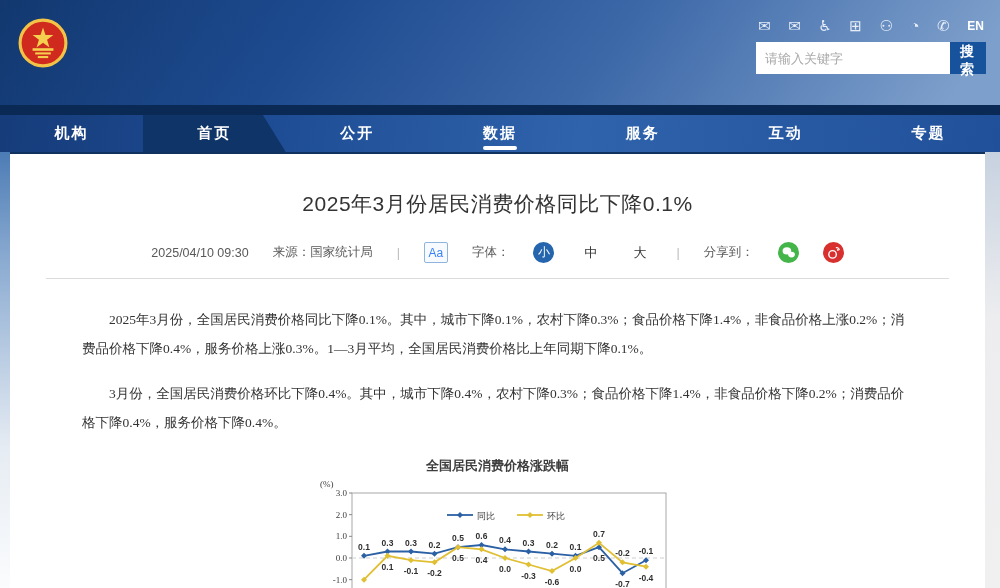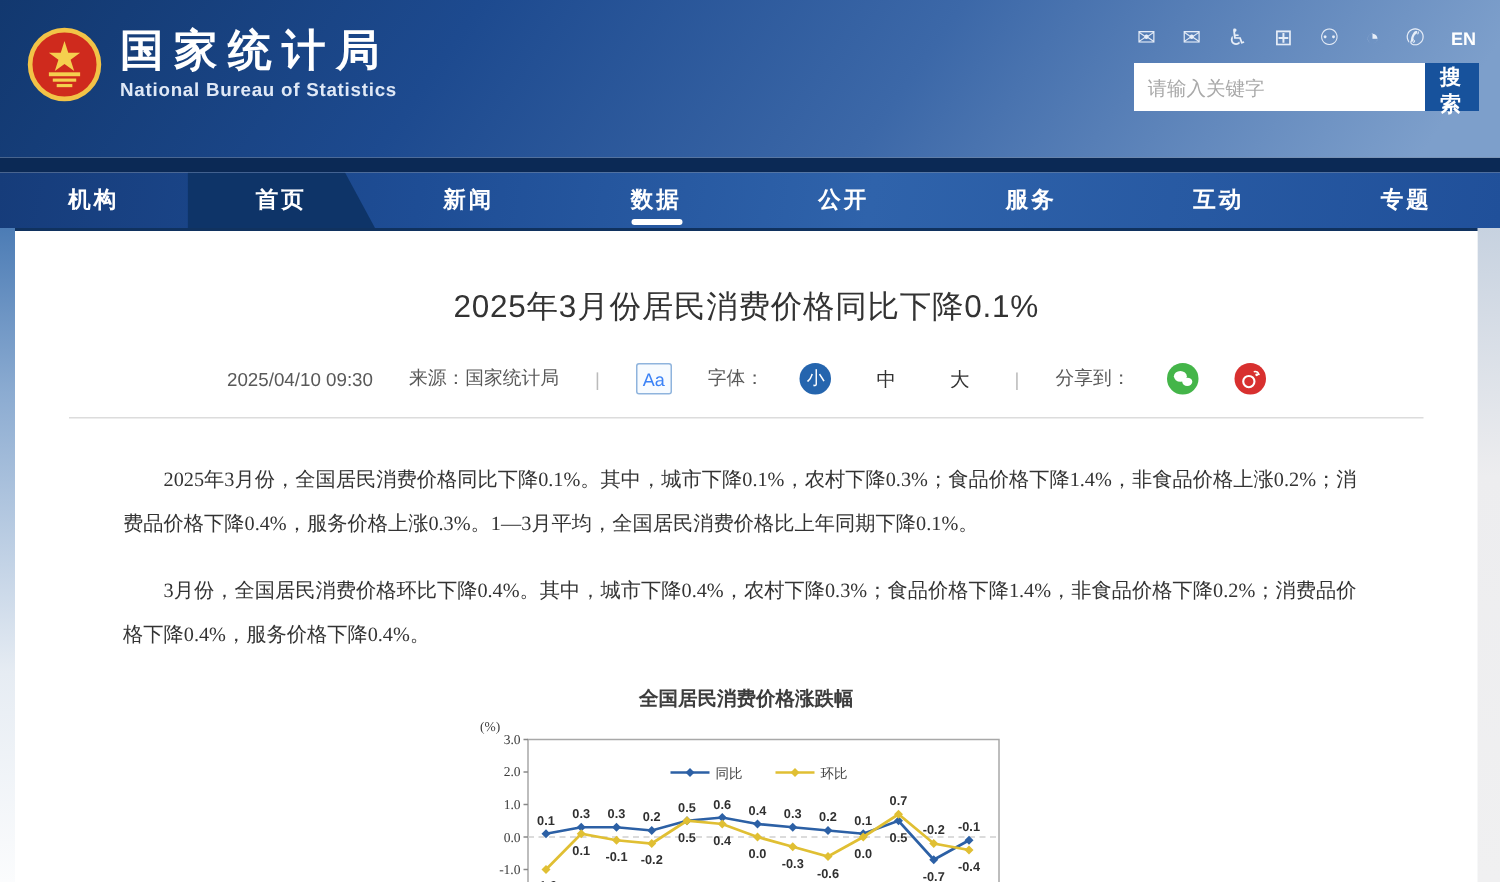--- a/index.html
+++ b/index.html
@@ -80,24 +80,20 @@
   <div class="site-header">
     <div class="logo-group">
       <svg class="emblem" viewBox="0 0 48 48">
         <circle cx="24" cy="24" r="22" fill="#cf2a1d"></circle>
         <circle cx="24" cy="24" r="22" fill="none" stroke="#f2c347" stroke-width="3"></circle>
         <path d="M24 9 L26.4 16.4 L34 16.4 L27.9 20.9 L30.2 28.2 L24 23.7 L17.8 28.2 L20.1 20.9 L14 16.4 L21.6 16.4 Z" fill="#f5cf4e"></path>
         <rect x="14" y="29" width="20" height="2.5" fill="#f5cf4e"></rect>
         <rect x="16.5" y="33" width="15" height="2" fill="#f5cf4e"></rect>
         <rect x="19" y="36.5" width="10" height="2" fill="#f5cf4e"></rect>
       </svg>
-      <div>
-        <div class="site-name">国家统计局</div>
-        <div class="site-name-en">National Bureau of Statistics</div>
-      </div>
     </div>
 
     <div class="header-right">
       <div class="icon-row">
         <span class="hicon">✉</span>
         <span class="hicon">✉</span>
         <span class="hicon">♿</span>
         <span class="hicon">⊞</span>
         <span class="hicon">⚇</span>
         <span class="hicon">◔</span>
@@ -108,23 +104,22 @@
         <input class="search-input" type="text" placeholder="请输入关键字" style="">
         <button class="search-btn">搜索</button>
       </div>
     </div>
   </div>
 
   <div class="nav-top-strip"></div>
   <div class="nav-bar">
     <div class="nav-item">机构</div>
     <div class="nav-item home">首页</div>
-    <div class="nav-item">新闻</div>
+    <div class="nav-item">公开</div>
     <div class="nav-item active">数据</div>
-    <div class="nav-item">公开</div>
     <div class="nav-item">服务</div>
     <div class="nav-item">互动</div>
     <div class="nav-item">专题</div>
   </div>
 
   <div class="left-edge"></div>
   <div class="right-edge"></div>
 
   <div class="content">
     <h1 class="article-title">2025年3月份居民消费价格同比下降0.1%</h1>

